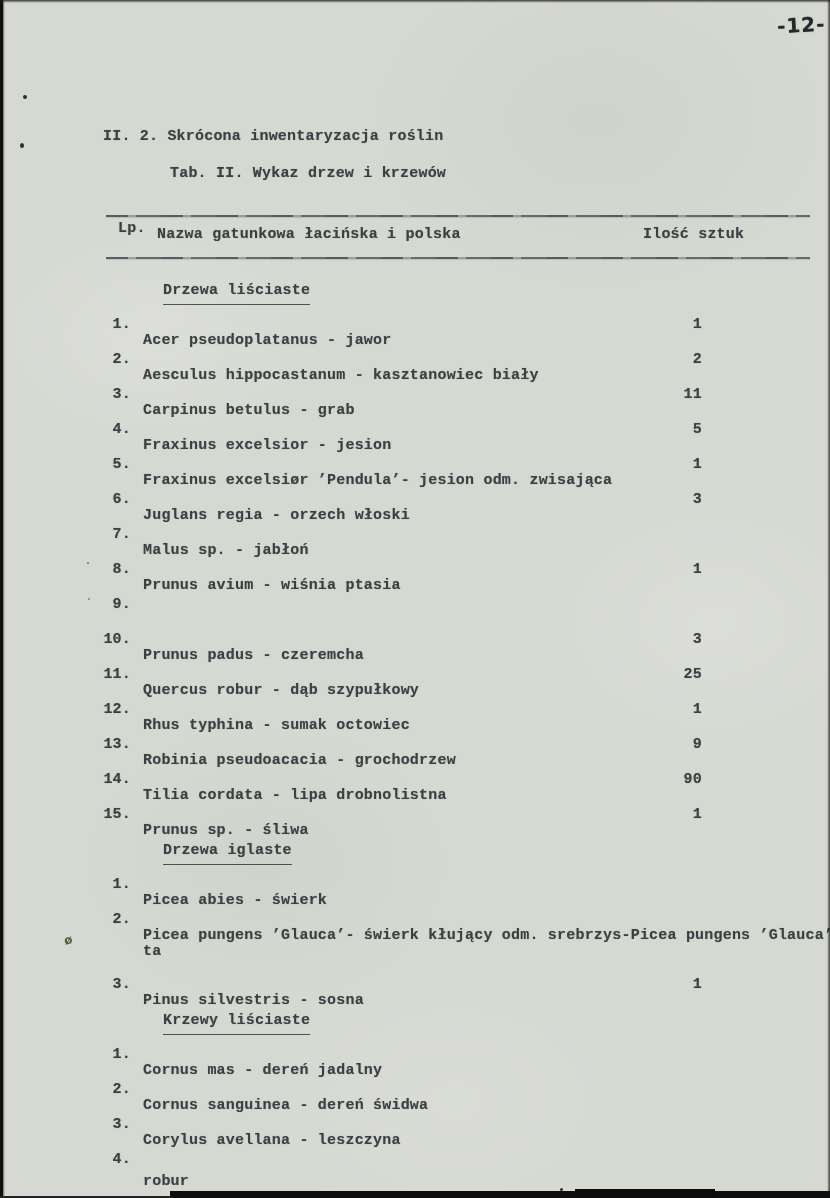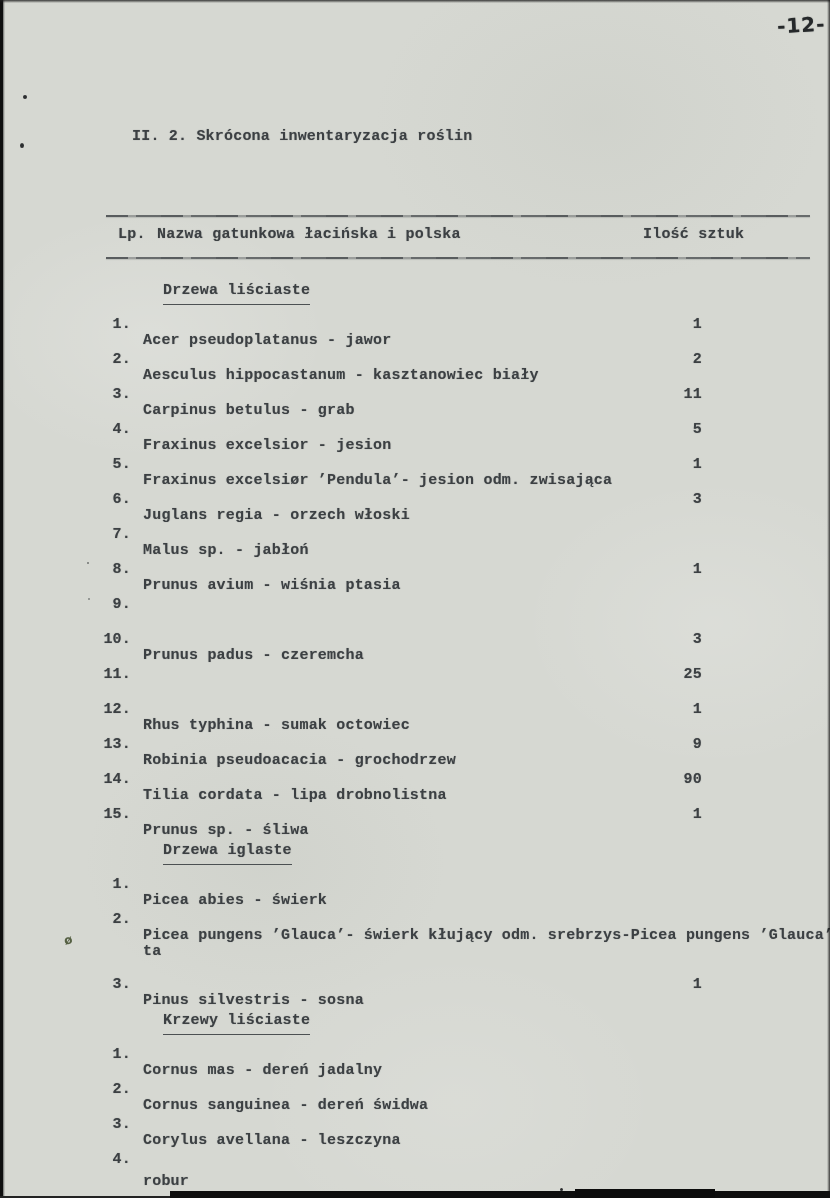--- a/index.html
+++ b/index.html
@@ -67,24 +67,25 @@
   .edge-bottom-band { position:absolute; left:170px; right:0; bottom:0; height:7px; background:#0e0e0e; }
   .edge-bottom-bump { position:absolute; left:575px; bottom:0; width:140px; height:9px; background:#0c0c0c; }
 </style>
 </head>
 <body>
 
 <div class="page">
 
   <div class="pageno">-12-</div>
 
-  <div class="tw abs" style="left:132px; top:128px;">II. 2. Skrócona inwentaryzacja roślin</div>
+  <div class="tw abs" style="left:103px; top:128px;">II. 2. Skrócona inwentaryzacja roślin</div>
+  <div class="tw abs" style="left:170px; top:165px;">Tab. II. Wykaz drzew i krzewów</div>
 
   <div class="rule" style="top:215px;"></div>
-  <div class="tw abs" style="left:118px; top:226px;">Lp.</div>
+  <div class="tw abs" style="left:118px; top:220px;">Lp.</div>
   <div class="tw abs" style="left:157px; top:226px;">Nazwa gatunkowa łacińska i polska</div>
   <div class="tw abs" style="left:643px; top:226px;">Ilość sztuk</div>
   <div class="rule" style="top:257px;"></div>
 
   <div class="tbody">
       <div class="row heading-row"><span class="tw heading">Drzewa liściaste</span></div>
       <div class="row">
         <span class="tw cell-no">1.</span>
         <span class="tw cell-name">Acer pseudoplatanus - jawor</span>
         <span class="tw cell-qty">1</span>
@@ -126,20 +127,21 @@
       <div class="row">
         <span class="tw cell-no">9.</span>
       </div>
       <div class="row">
         <span class="tw cell-no">10.</span>
         <span class="tw cell-name">Prunus padus - czeremcha</span>
         <span class="tw cell-qty">3</span>
       </div>
       <div class="row">
         <span class="tw cell-no">11.</span>
+        <span class="tw cell-name">Quercus robur - dąb szypułkowy</span>
         <span class="tw cell-qty">25</span>
       </div>
       <div class="row">
         <span class="tw cell-no">12.</span>
         <span class="tw cell-name">Rhus typhina - sumak octowiec</span>
         <span class="tw cell-qty">1</span>
       </div>
       <div class="row">
         <span class="tw cell-no">13.</span>
         <span class="tw cell-name">Robinia pseudoacacia - grochodrzew</span>

